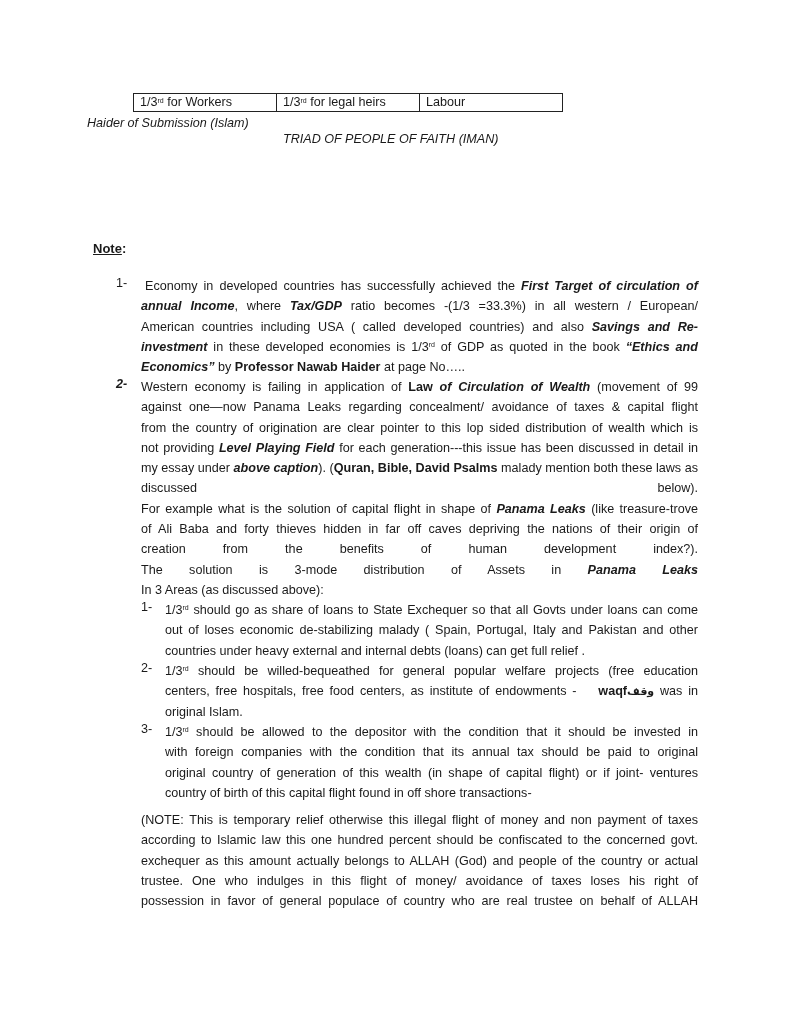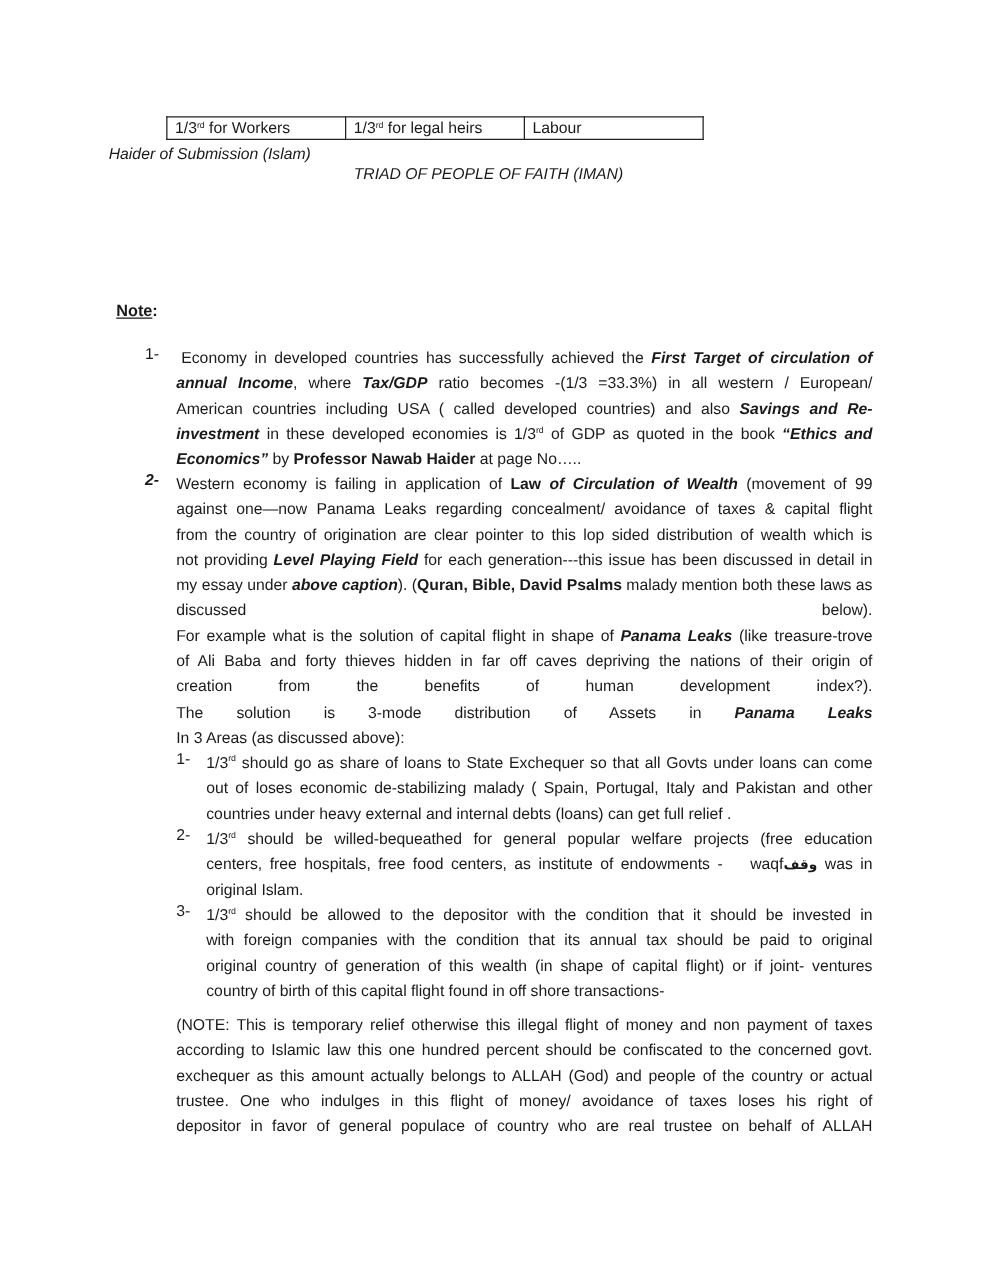--- a/index.html
+++ b/index.html
@@ -77,31 +77,31 @@
 <div class="num" style="left:141px; top:600px;">1-</div>
 <div class="para" id="sub1" style="left:165px; top:600px; width:533px;">
     <span class="line"><span>1/3</span><sup>rd</sup><span> should go as share of loans to State Exchequer so that all Govts under loans can come</span></span>
     <span class="line"><span>out of loses economic de-stabilizing malady ( Spain, Portugal, Italy and Pakistan and other</span></span>
     <span class="line last"><span>countries under heavy external and internal debts (loans) can get full relief .</span></span>
   </div>
 
 <div class="num" style="left:141px; top:661px;">2-</div>
 <div class="para" id="sub2" style="left:165px; top:661px; width:533px;">
     <span class="line"><span>1/3</span><sup>rd</sup><span> should be willed-bequeathed for general popular welfare projects (free education</span></span>
-    <span class="line"><span>centers, free hospitals, free food centers, as institute of endowments - </span><span style="font-weight: normal; margin-left: 16px;">waqf</span><span class="arabic" dir="rtl">وقف</span><span>      was    in</span></span>
+    <span class="line"><span>centers, free hospitals, free food centers, as institute of endowments - </span><span style="font-weight: bold; margin-left: 16px;">waqf</span><span class="arabic" dir="rtl">وقف</span><span>      was    in</span></span>
     <span class="line last"><span>original Islam.</span></span>
   </div>
 
 <div class="num" style="left:141px; top:722px;">3-</div>
 <div class="para" id="sub3" style="left:165px; top:722px; width:533px;">
     <span class="line"><span>1/3</span><sup>rd</sup><span> should be allowed to the depositor with the condition that it should be invested in</span></span>
     <span class="line"><span>with foreign companies with the condition  that its annual tax should be paid to original</span></span>
     <span class="line"><span>original country of generation of this wealth (in shape of capital flight) or if joint- ventures</span></span>
     <span class="line last"><span>country of birth of this capital flight found in off shore transactions-</span></span>
   </div>
 
 <div class="para" id="closing" style="left:141px; top:810px; width:557px;">
     <span class="line"><span>(NOTE: This is temporary relief otherwise this illegal flight of money and non payment of taxes</span></span>
     <span class="line"><span>according to Islamic law this one hundred percent should be confiscated to the concerned govt.</span></span>
     <span class="line"><span>exchequer as this amount actually belongs to ALLAH (God) and people of the country or actual</span></span>
     <span class="line"><span>trustee. One who indulges in this flight of money/ avoidance of taxes loses his right of</span></span>
-    <span class="line"><span>depositor in favor of general populace of country who are real trustee on behalf of ALLAH</span></span>
+    <span class="line"><span>possession in favor of general populace of country who are real trustee on behalf of ALLAH</span></span>
   </div>
 
 </body></html>

